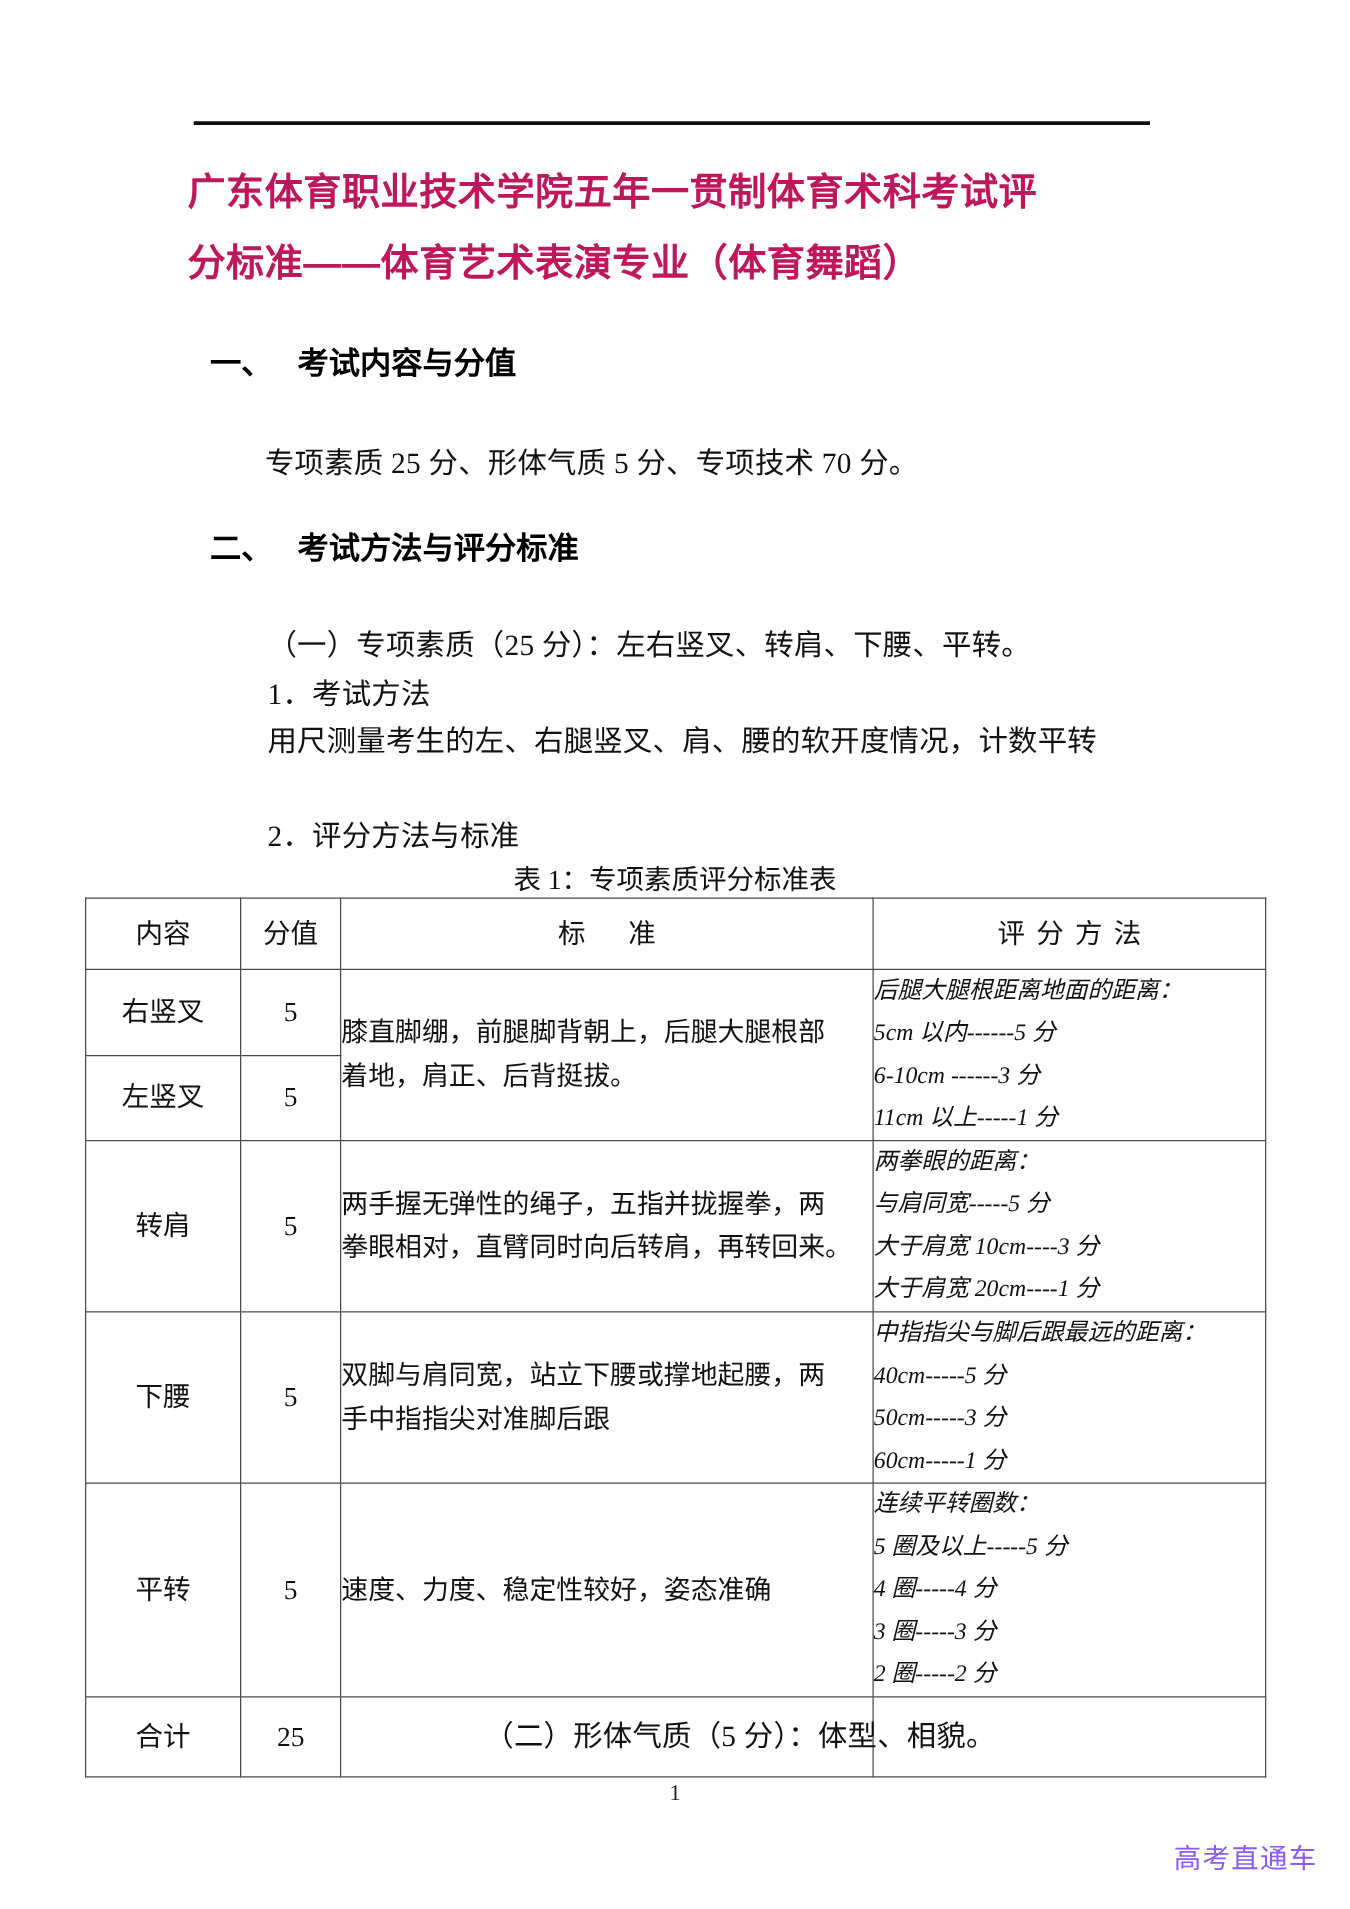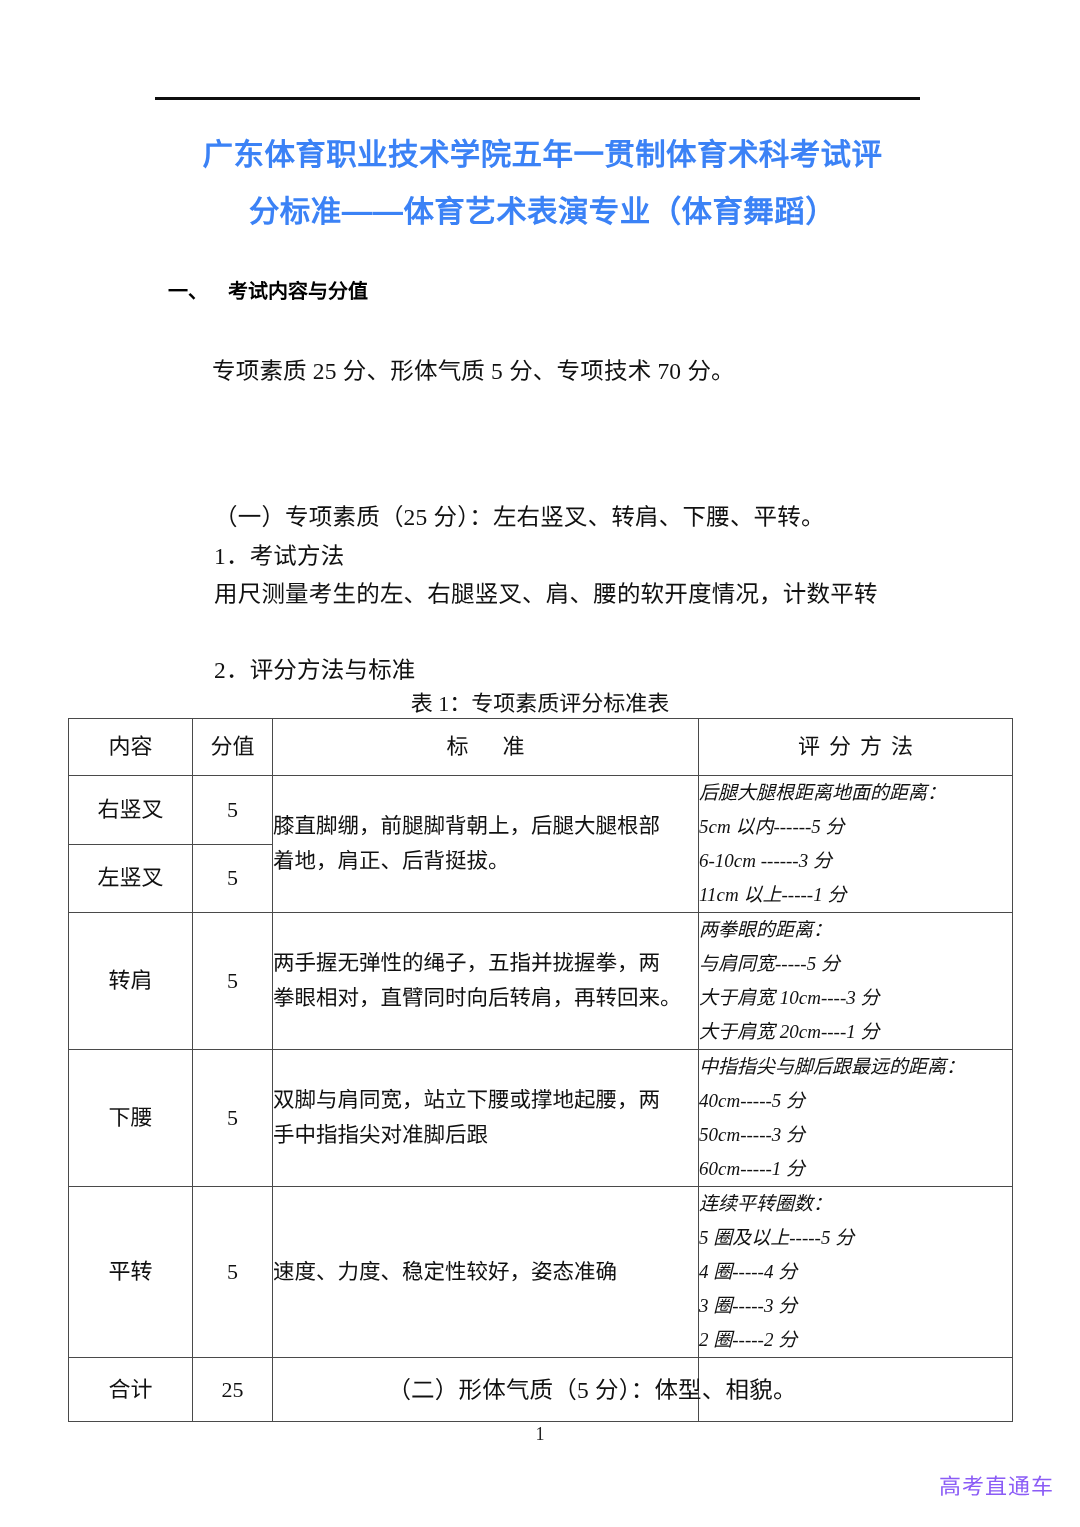--- a/index.html
+++ b/index.html
@@ -32,36 +32,35 @@
     height: 0;
     border-top: 3px solid #0f0f0f;
   }
 
   
   .doc-title {
     position: absolute;
     left: 150px;
     top: 126px;
     width: 785px;
-    text-align: center;
     font-family: "Liberation Sans", "DejaVu Sans", sans-serif;
     font-weight: bold;
     font-size: 30.5px;
     line-height: 57px;
     letter-spacing: 0.4px;
-    color: #3b82f6;
+    color: #be185d;
   }
   .doc-title .tline { display: block; white-space: nowrap; }
 
   
   .sec-head {
     position: absolute;
     font-family: "Liberation Sans", "DejaVu Sans", sans-serif;
     font-weight: bold;
-    font-size: 20px;
+    font-size: 25px;
     line-height: 34px;
     color: #000;
     white-space: nowrap;
   }
   .sec-head .sec-num { letter-spacing: 0px; }
   .sec-head .sec-gap { display: inline-block; width: 20px; }
 
   
   .para {
     position: absolute;
@@ -187,20 +186,23 @@
     <span class="tline">广东体育职业技术学院五年一贯制体育术科考试评</span>
     <span class="tline">分标准——体育艺术表演专业（体育舞蹈）</span>
   </div>
 
   <div class="sec-head" style="left:168px; top:274px;">
     <span class="sec-num">一、</span><span class="sec-gap"></span><span>考试内容与分值</span>
   </div>
 
   <div class="para" style="left:212px; top:352px; width:720px;">专项素质 25 分、形体气质 5 分、专项技术 70 分。</div>
 
+  <div class="sec-head" style="left:168px; top:422px;">
+    <span class="sec-num">二、</span><span class="sec-gap"></span><span>考试方法与评分标准</span>
+  </div>
 
   <div class="para" style="left:214px; top:498px; width:740px;">（一）专项素质（25 分）：左右竖叉、转肩、下腰、平转。</div>
 
   <div class="para" style="left:214px; top:537px; width:740px;">1．考试方法</div>
   <div class="para" style="left:214px; top:575px; width:760px;">用尺测量考生的左、右腿竖叉、肩、腰的软开度情况，计数平转</div>
 
   <div class="para" style="left:214px; top:651px; width:740px;">2．评分方法与标准</div>
 
   <div class="tbl-caption">表 1：专项素质评分标准表</div>
 

